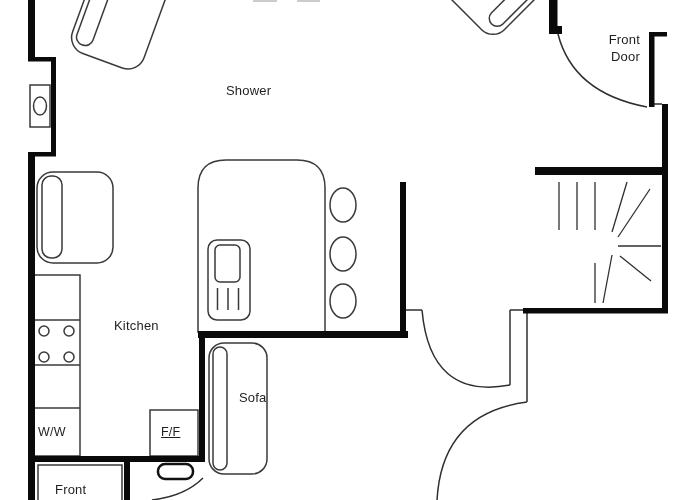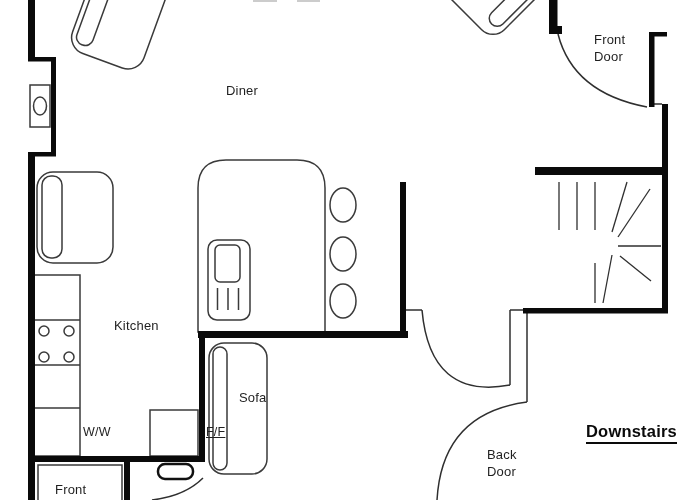--- a/index.html
+++ b/index.html
@@ -5,21 +5,21 @@
   html,body{margin:0;padding:0;background:#fff;}
   .plan{
     position:relative;width:700px;height:500px;background:#fff;overflow:hidden;
     font-family:"Liberation Sans","DejaVu Sans",sans-serif;
   }
   .plan svg{position:absolute;left:0;top:0;}
   .lbl{
     position:absolute;color:#1f1f1f;font-size:13px;line-height:17px;
     white-space:pre-line;letter-spacing:.2px;
   }
-  .lbl.small{font-size:12.5px;margin-left:45px;}
+  .lbl.small{font-size:12.5px;}
   .wrap2{white-space:normal;}
   .title{
     position:absolute;font-weight:bold;font-size:16.5px;color:#0a0a0a;
     border-bottom:2px solid #0a0a0a;padding-bottom:1px;letter-spacing:.2px;
   }
 </style>
 </head>
 <body>
 
 <div class="plan">
@@ -134,23 +134,21 @@
       <rect x="662" y="104" width="6" height="209"></rect>
       <rect x="649" y="32" width="18" height="4.5"></rect>
       <rect x="649" y="36" width="5.5" height="71"></rect>
       <rect x="523" y="308" width="145" height="5.5"></rect>
 
       <rect x="549" y="0" width="8.5" height="28"></rect>
       <rect x="549" y="26" width="13" height="8"></rect>
     </g>
   </svg>
 
-  <div class="lbl" style="left:226px;top:82px;">Diner</div>
-  <div class="lbl wrap2" style="left:594px;top:31px;width:46px;">Front Door</div>
+  <div class="lbl" style="left:226px;top:82px;">Shower</div>
+  <div class="lbl wrap2" style="left:594px;top:31px;width:46px;text-align:right;">Front Door</div>
   <div class="lbl" style="left:114px;top:317px;text-align:center;">Kitchen</div>
   <div class="lbl small" style="left:38px;top:424px;">W/W</div>
   <div class="lbl small" style="left:161px;top:424px;text-decoration:underline;">F/F</div>
   <div class="lbl" style="left:239px;top:389px;">Sofa</div>
   <div class="lbl" style="left:55px;top:481px;">Front</div>
-  <div class="lbl wrap2" style="left:487px;top:446px;width:42px;">Back Door</div>
-  <div class="title" style="left:586px;top:422px;">Downstairs</div>
 
 </div>
 
 </body></html>

